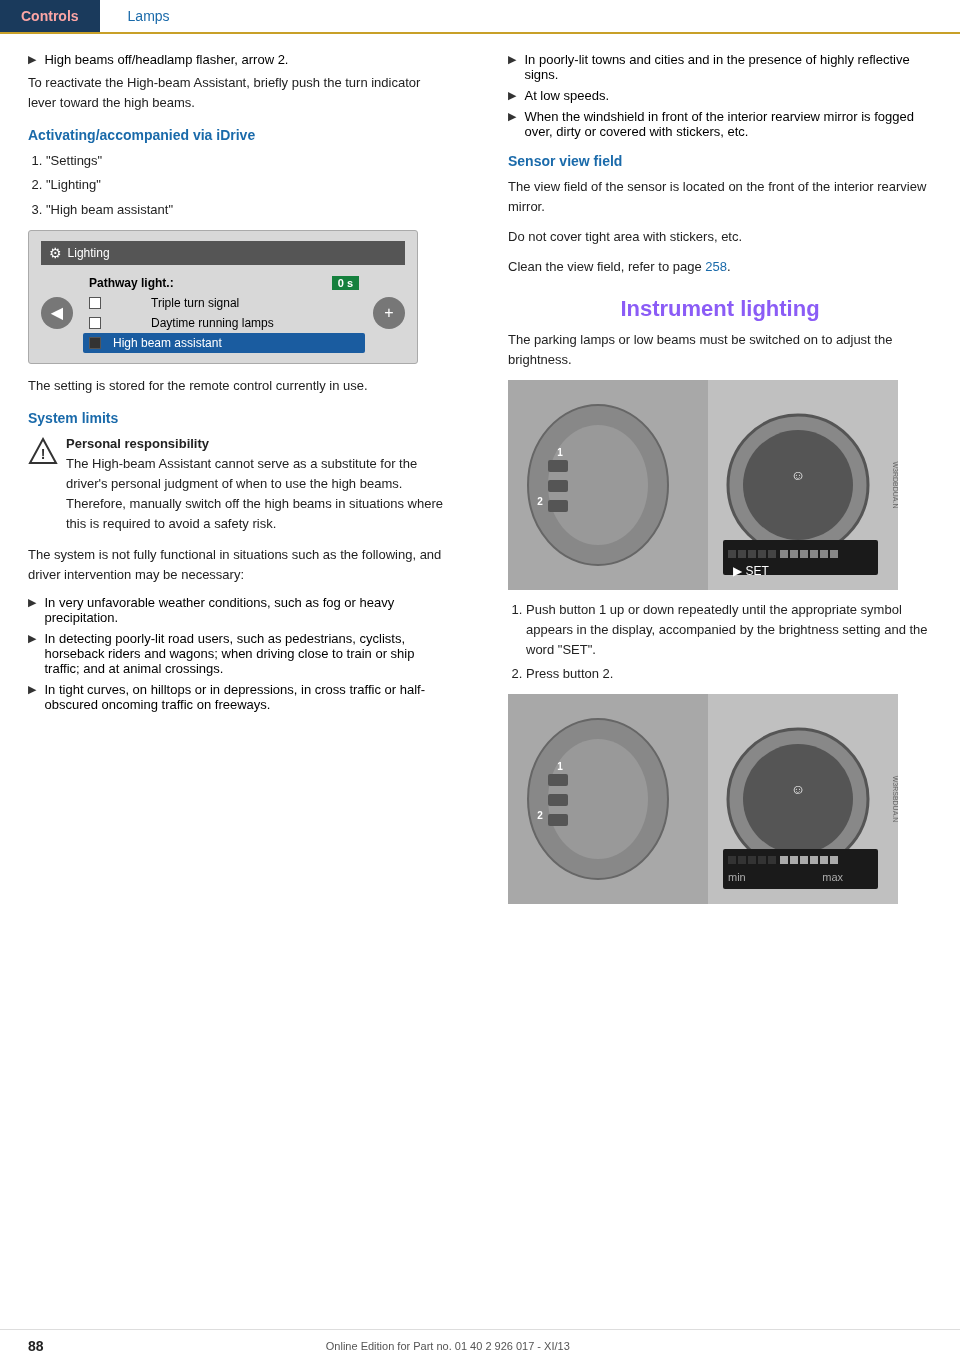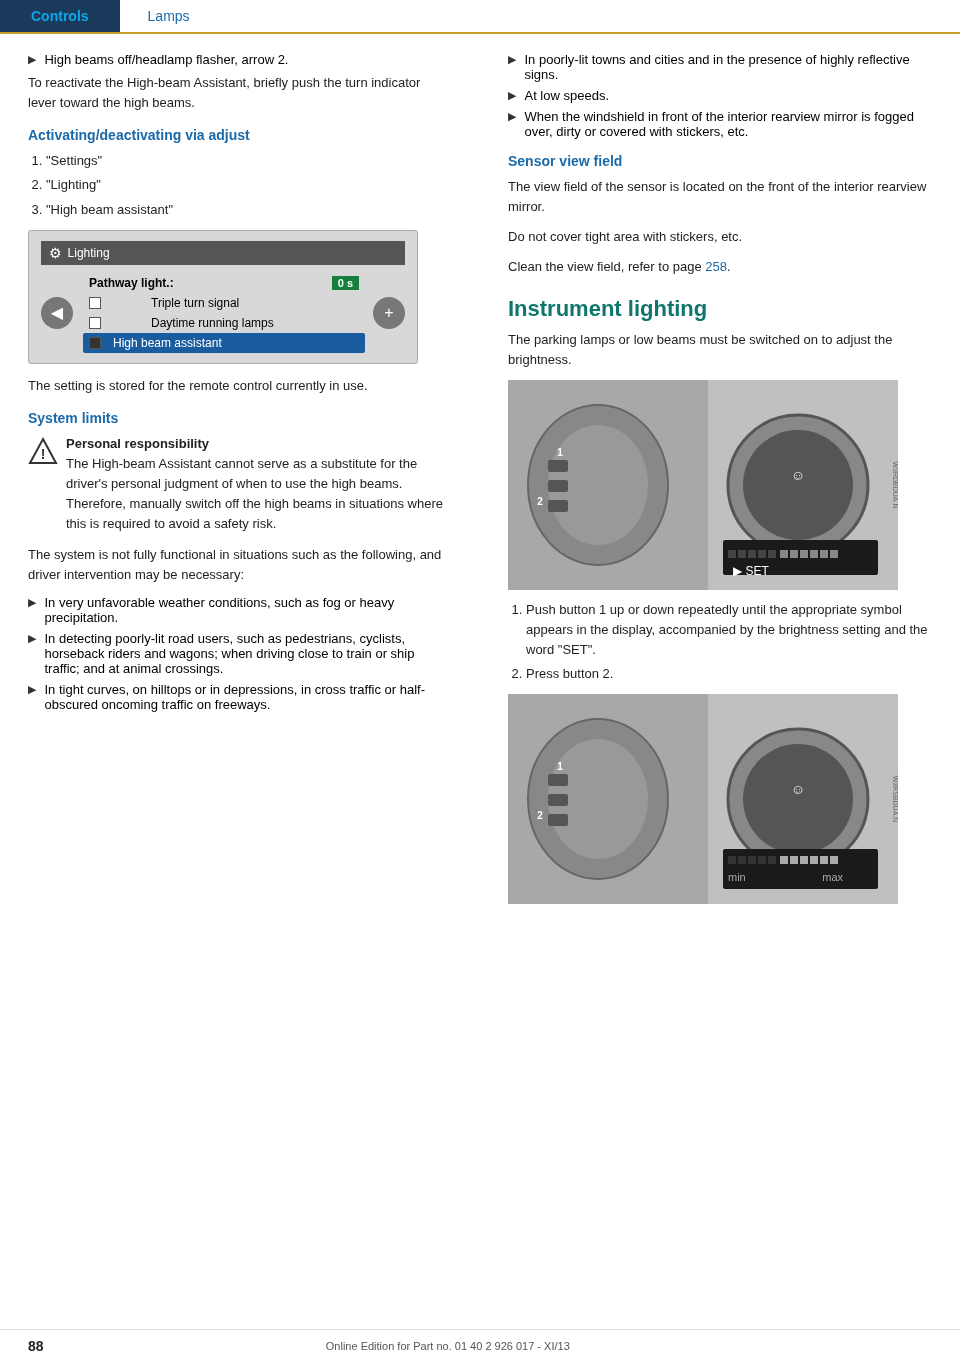--- a/index.html
+++ b/index.html
@@ -13,22 +13,22 @@
     }
 
     
     .header {
       display: flex;
       border-bottom: 2px solid #c8a028;
       background: #fff;
     }
     .tab-controls {
       background: #1a3a5c;
-      color: #0ea5e9;
-      padding: 8px 31px;
+      color: #fca5a5;
+      padding: 8px 21px;
       font-size: 14px;
       font-weight: bold;
     }
     .tab-lamps {
       color: #1a6aaa;
       padding: 8px 28px;
       font-size: 14px;
     }
 
     
@@ -175,23 +175,24 @@
       background: #15803d;
       color: #fff;
       padding: 1px 6px;
       font-size: 11px;
     }
 
     
     .big-heading {
       font-size: 22px;
       font-weight: bold;
-      color: #0f766e;
+      color: #8b5cf6;
       margin-top: 18px;
       margin-bottom: 8px;
+      text-align: center;
     }
 
     
     .footer {
       position: absolute;
       bottom: 0;
       left: 0;
       right: 0;
       display: flex;
       justify-content: space-between;
@@ -231,21 +232,21 @@
 
   <div class="left-col">
 
     <div class="bullet-item">
       <span class="bullet-arrow">▶</span>
       <span>High beams off/headlamp flasher, arrow 2.</span>
     </div>
 
     <p class="body-text">To reactivate the High-beam Assistant, briefly push the turn indicator lever toward the high beams.</p>
 
-    <div class="section-heading">Activating/deactivating via adjust</div>
+    <div class="section-heading">Activating/accompanied via iDrive</div>
 
     <ol class="numbered-list">
       <li>"Settings"</li>
       <li>"Lighting"</li>
       <li>"High beam assistant"</li>
     </ol>
 
     <div class="idrive-screen">
       <div class="idrive-title">
         <span class="idrive-title-icon">⚙</span>

